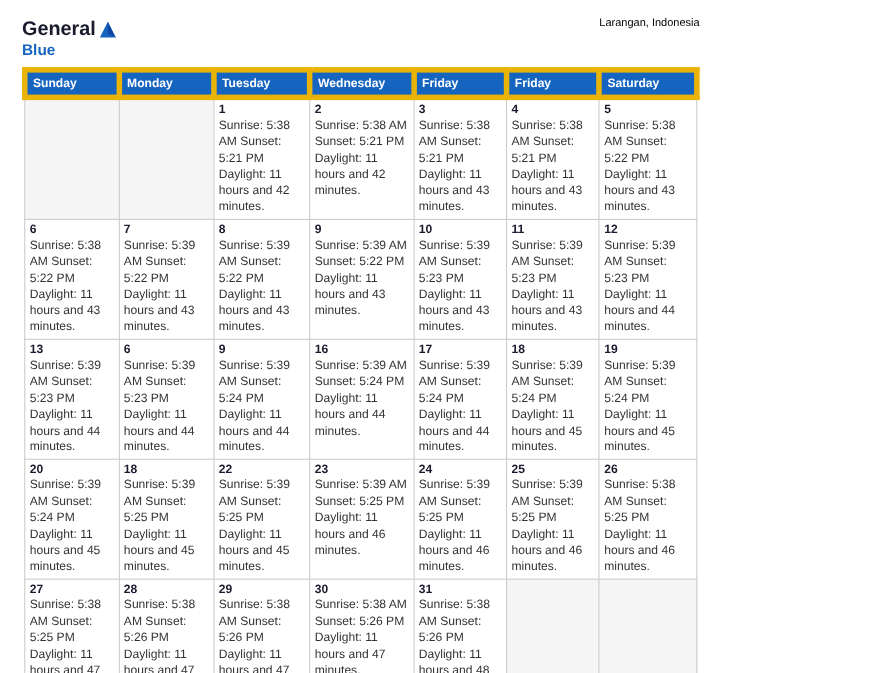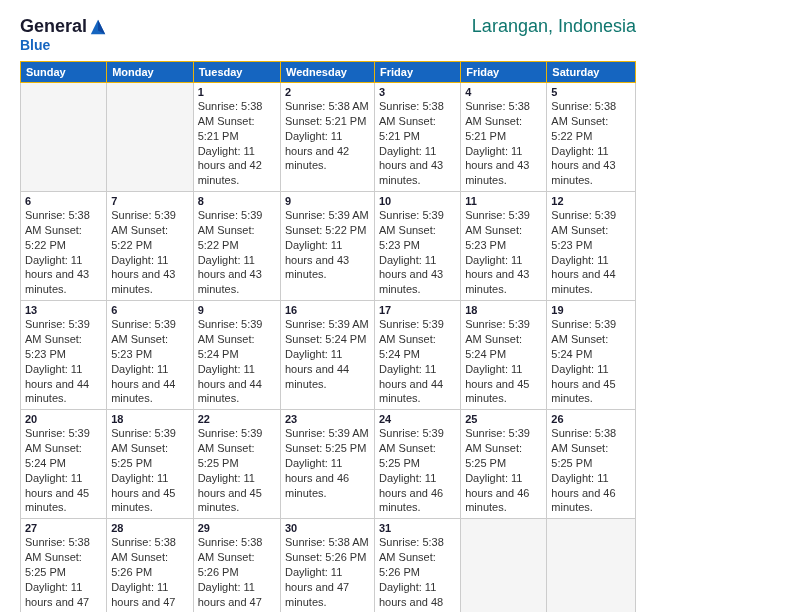--- a/index.html
+++ b/index.html
@@ -48,36 +48,36 @@
     .title-block {
       text-align: right;
     }
     .month-title {
       font-size: 36px;
       font-weight: bold;
       color: #1a1a2e;
       line-height: 1.1;
     }
     .location {
-      font-size: 18px;
-      color: #0f766e;
+      font-size: 10px;
+      color: #000000;
     }
     .calendar {
       width: 100%;
       border-collapse: collapse;
       border: 1px solid #ccc;
     }
     .calendar th {
       background: #1565c0;
       color: #fff;
       font-size: 11px;
       font-weight: bold;
       padding: 4px 5px;
       text-align: left;
-      border: 1px solid #eab308;
+      border: 5px solid #eab308;
     }
     .calendar td {
       vertical-align: top;
       border: 1px solid #ccc;
       padding: 3px 4px;
       width: 108px;
       height: 82px;
       background: #fff;
     }
     .calendar td.empty {

